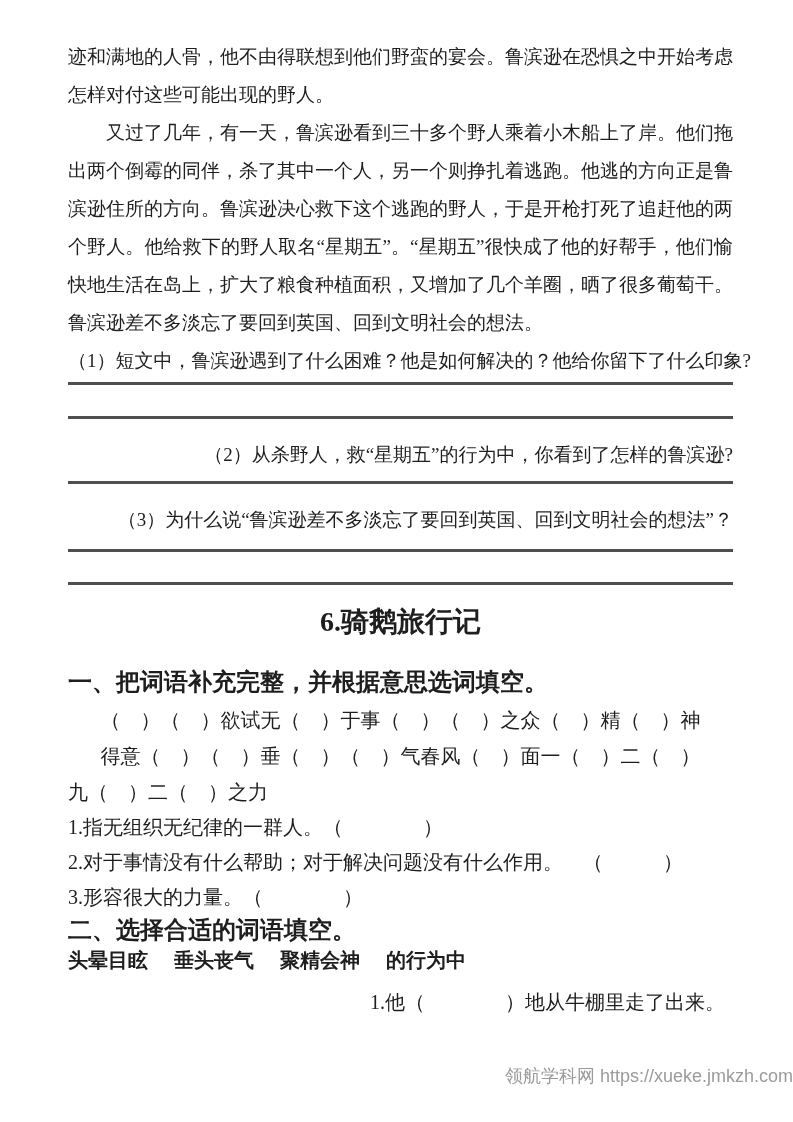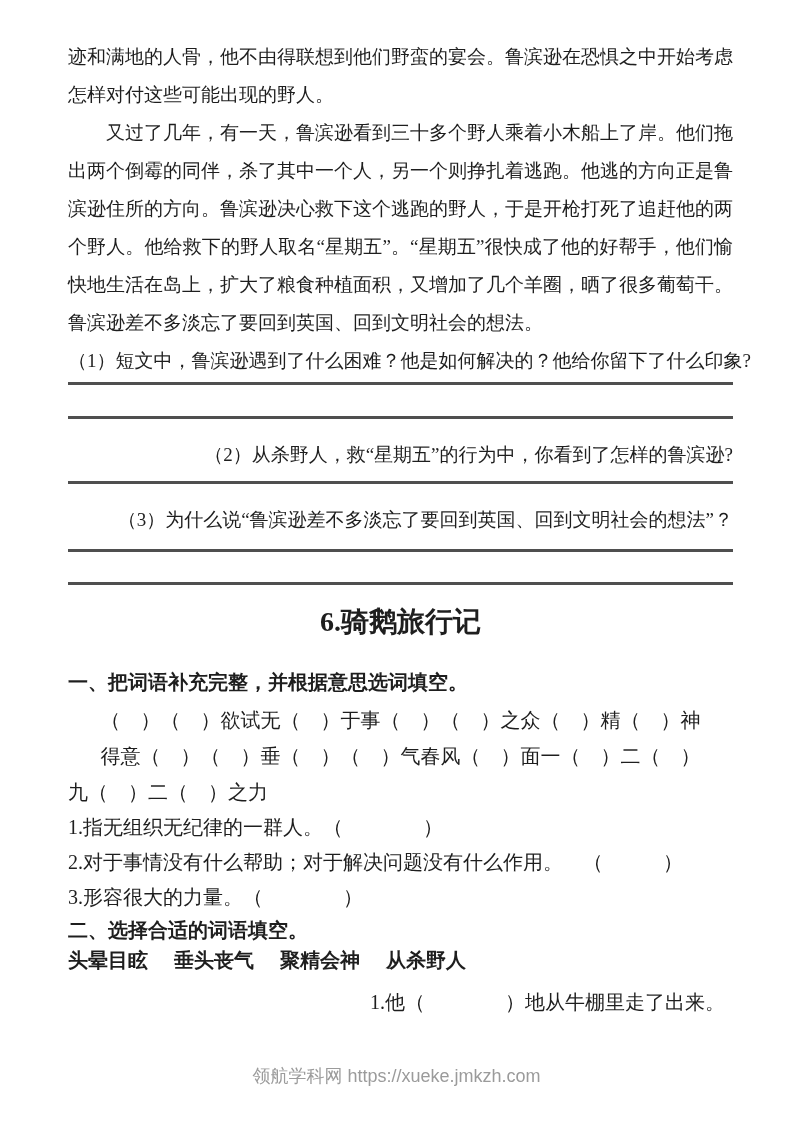--- a/index.html
+++ b/index.html
@@ -39,21 +39,21 @@
     font-size:28px;
     line-height:42px;
     font-weight:bold;
     font-family:"Liberation Serif","DejaVu Serif",serif;
   }
 
   .sec-heading {
     margin:0;
     font-family:"Liberation Sans","DejaVu Sans",sans-serif;
     font-weight:bold;
-    font-size:20px;
+    font-size:24px;
     line-height:30px;
     white-space:nowrap;
   }
   .h1m { margin-top:24px; }
 
   .idiom-row {
     display:flex;
     justify-content:center;
     font-size:20px;
     line-height:36px;
@@ -83,21 +83,21 @@
     margin:8px;
     font-size:20px;
     line-height:36px;
     white-space:nowrap;
     text-align:right;
   }
 
   .footer {
     position:absolute;
     left:0; right:0; top:1064px;
-    text-align:center;
+    text-align:right;
     font-family:"Liberation Sans","DejaVu Sans",sans-serif;
     font-size:18px;
     line-height:24px;
     color:#9b9b9b;
   }
 </style>
 </head>
 <body>
 
 <div class="page">
@@ -140,21 +140,21 @@
     <p class="def">1.指无组织无纪律的一群人。（　　　　）</p>
     <p class="def">2.对于事情没有什么帮助；对于解决问题没有什么作用。　（　　　）</p>
     <p class="def">3.形容很大的力量。（　　　　）</p>
 
     <h2 class="sec-heading">二、选择合适的词语填空。</h2>
 
     <div class="word-bank">
       <span>头晕目眩</span>
       <span>垂头丧气</span>
       <span>聚精会神</span>
-      <span>从杀野人</span>
+      <span>的行为中</span>
     </div>
 
     <p class="fill-item">1.他（　　　　）地从牛棚里走了出来。</p>
 
   </div>
 
   <div class="footer">领航学科网 https://xueke.jmkzh.com</div>
 </div>
 
 </body></html>

